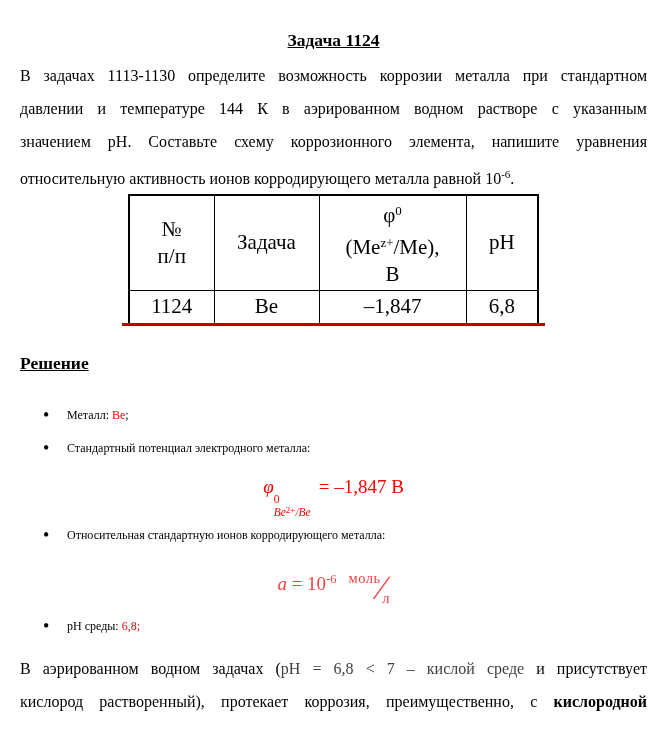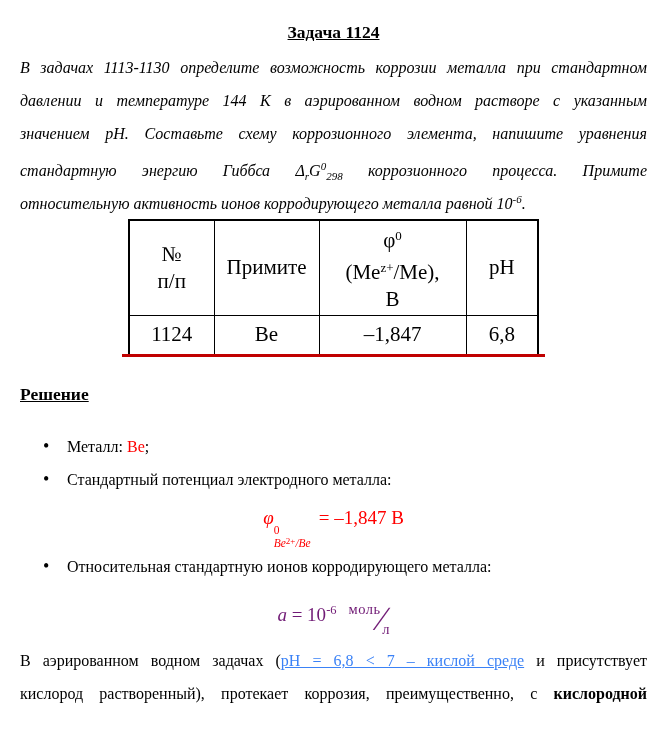--- a/index.html
+++ b/index.html
@@ -1,42 +1,42 @@
 <!DOCTYPE html>
 <html><head>
 <meta charset="utf-8">
 <style>
   * { margin:0; padding:0; box-sizing:border-box; }
   html,body { width:666px; height:744px; overflow:hidden; background:#ffffff;
     font-family:"Liberation Serif","DejaVu Serif",serif; color:#000; }
-  .page { width:666px; height:744px; padding:18px 19px 0 20px; overflow:hidden; }
+  .page { width:666px; height:744px; padding:26px 19px 0 20px; overflow:hidden; }
 
   .doc-title { margin-top:2px; text-align:center; font-size:17.5px; font-weight:bold; height:24px; line-height:24px; }
   .doc-title span { text-decoration:underline; }
 
-  .para { margin-top:7px;font-style:italic; }
+  .para { margin-top:7px; }
   .jline { font-size:16px; line-height:33px; height:33px; text-align:justify; text-align-last:justify; }
   .jline.lastline { text-align-last:left; }
 
   .s-sup { font-size:11px; vertical-align:6px; }
   .s-sub { font-size:11px; vertical-align:-4px; }
 
   .tbl-wrap { margin-top:3px; }
   table { border-collapse:collapse; table-layout:fixed; width:409px; margin:0 auto;
     border:2px solid #000; border-bottom:none; }
   td { border:1.5px solid #000; text-align:center; vertical-align:middle; padding:0; font-size:21px; }
   tr.hdr td { height:95px; line-height:27px; }
-  tr.datarow td { height:39px; line-height:27px; border-bottom:none; }
+  tr.datarow td { height:33px; line-height:27px; border-bottom:none; }
   .cell-sup { font-size:13px; vertical-align:7px; }
   .table-underline { width:423px; height:3px; margin:0 auto; }
 
   .section-title { margin-top:26px; font-size:17.5px; font-weight:bold; height:22px; line-height:22px; }
   .section-title span { text-decoration:underline; }
 
-  .bullet { position:relative; padding-left:47px; font-size:16px; line-height:33px; height:33px; }
+  .bullet { position:relative; padding-left:47px; font-size:12px; line-height:33px; height:33px; }
   .bullet::before { content:"\2022"; position:absolute; left:23px; top:0; font-size:18px; }
   .b1 { margin-top:25px; }
   .b3 { margin-top:12px; }
   .b4 { margin-top:6px; }
 
   .formula { text-align:center; }
   .formula-red { margin-top:2px; height:40px; line-height:40px; font-size:19px; }
   .phi { font-style:italic; }
   .supsub { display:inline-flex; flex-direction:column; vertical-align:-10px; text-align:left; line-height:11px; }
   .supsub .ss-sup { font-size:11.5px; }
@@ -61,36 +61,35 @@
 <div class="page">
 
   <div class="doc-title">
     <span>Задача 1124</span>
   </div>
 
   <div class="para">
     <div class="jline">В задачах 1113-1130 определите возможность коррозии металла при стандартном</div>
     <div class="jline">давлении и температуре 144 К в аэрированном водном растворе с указанным</div>
     <div class="jline">значением pH. Составьте схему коррозионного элемента, напишите уравнения</div>
-    <div class="jline"><span>стандартную энергию Гиббса Δ</span><span class="s-sub">r</span><span>G</span><span class="s-sup">0</span><span class="s-sub">298</span><span> коррозионного процесса. Примите</span></div>
     <div class="jline lastline"><span>относительную активность ионов корродирующего металла равной 10</span><span class="s-sup">-6</span><span>.</span></div>
   </div>
 
   <div class="tbl-wrap">
     <table>
       <colgroup>
           <col style="width:85px">
           <col style="width:105px">
           <col style="width:147px">
           <col style="width:72px">
         </colgroup>
       <tbody>
           <tr class="hdr">
         <td><span>№</span><br><span>п/п</span></td>
-        <td>Примите</td>
+        <td>Задача</td>
         <td><span>φ</span><span class="cell-sup">0</span><br><span>(Me</span><span class="cell-sup">z+</span><span>/Me),</span><br><span>В</span></td>
         <td>pH</td>
       </tr>
       <tr class="datarow">
         <td>1124</td>
         <td>Be</td>
         <td>–1,847</td>
         <td>6,8</td>
       </tr>
     </tbody>
@@ -108,23 +107,24 @@
 
   <div class="formula formula-red" style="color: rgb(255, 0, 0);">
     <span class="phi">φ</span><span class="supsub">
         <span class="ss-sup">0</span>
         <span class="ss-sub"><span>Be</span><span class="tiny-sup">2+</span><span>/Be</span></span>
       </span><span class="eq-gap"></span><span>= –1,847 В</span>
   </div>
 
   <div class="bullet b3">Относительная стандартную ионов корродирующего металла:</div>
 
-  <div class="formula formula-blue" style="color: #701a75;">
+  <div class="formula formula-blue" style="color: #ef4444;">
     <span class="var-a">a</span><span> = 10</span><span class="exp-sup">-6</span><span class="frac-num">моль</span><span class="frac-slash">∕</span><span class="frac-den">л</span>
   </div>
 
+  <div class="bullet b4"><span>pH среды: </span><span class="red-text" style="color: rgb(255, 0, 0);">6,8;</span></div>
 
   <div class="para2">
-    <div class="jline"><span>В аэрированном водном задачах (</span><span class="red-text" style="color: #3b82f6; text-decoration: underline;">pH = 6,8 &lt; 7 – кислой среде</span><span> и присутствует</span></div>
+    <div class="jline"><span>В аэрированном водном задачах (</span><span class="red-text" style="color: #404040;">pH = 6,8 &lt; 7 – кислой среде</span><span> и присутствует</span></div>
     <div class="jline"><span>кислород растворенный), протекает коррозия, преимущественно, с </span><span class="bold-text">кислородной</span></div>
   </div>
 
 </div>
 
 </body></html>

